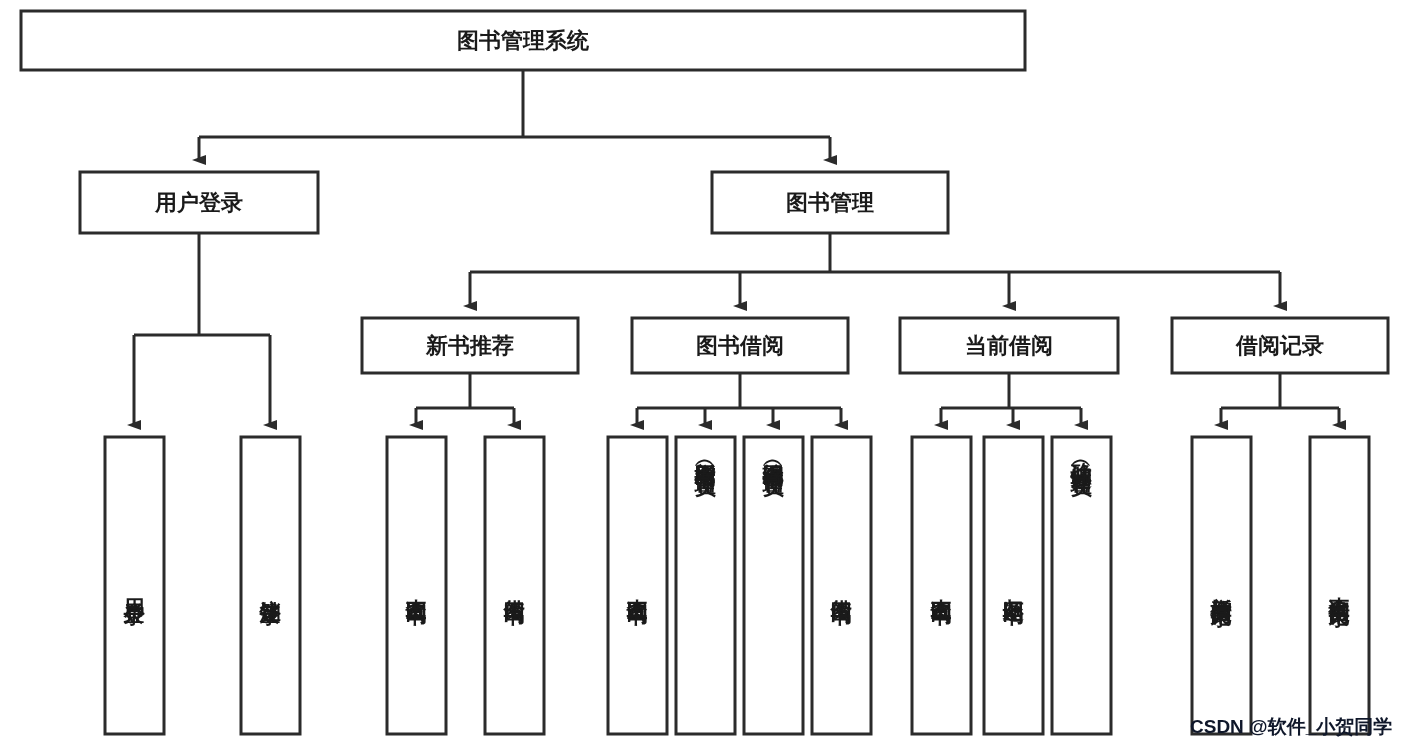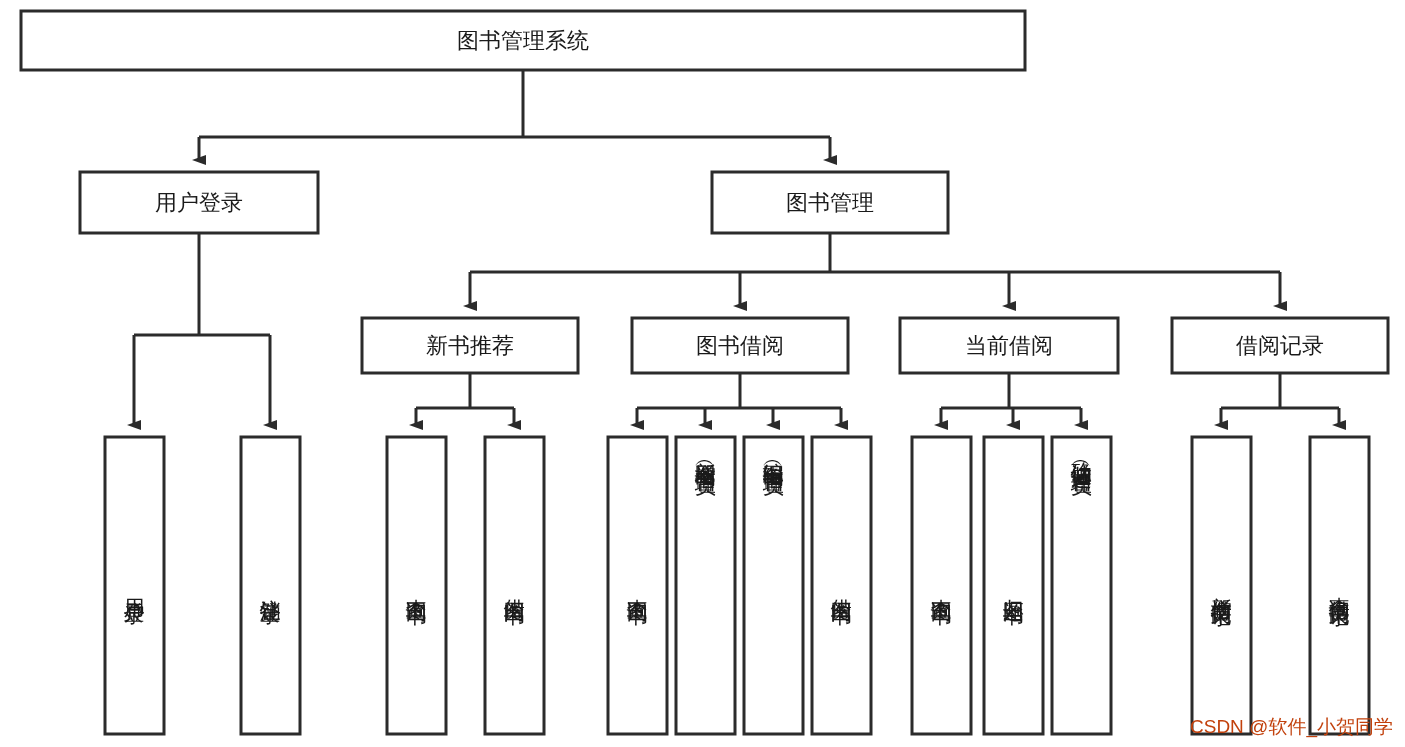--- a/index.html
+++ b/index.html
@@ -11,20 +11,21 @@
     width: 1405px;
     height: 747px;
     overflow: hidden;
     font-family: "Liberation Sans", "DejaVu Sans", sans-serif;
   }
   #diagram-root {
     position: relative;
     width: 1405px;
     height: 710px;
     background: #ffffff;
+    font-weight: bold;
   }
   svg#tree-svg {
     position: absolute;
     left: 0;
     top: 0;
     width: 1405px;
     height: 747px;
     display: block;
   }
   .node-box {
@@ -59,21 +60,21 @@
     color: #1a1a1a;
     letter-spacing: 2px;
     white-space: nowrap;
     pointer-events: none;
     text-align: center;
   }
   .watermark {
     position: absolute;
     font-family: "Liberation Sans", "DejaVu Sans", sans-serif;
     font-size: 19px;
-    color: #c2410c;
+    color: #0f172a;
     left: 1190px;
     top: 714px;
     white-space: nowrap;
   }
 </style>
 </head>
 <body>
 
 <div id="diagram-root">
 

